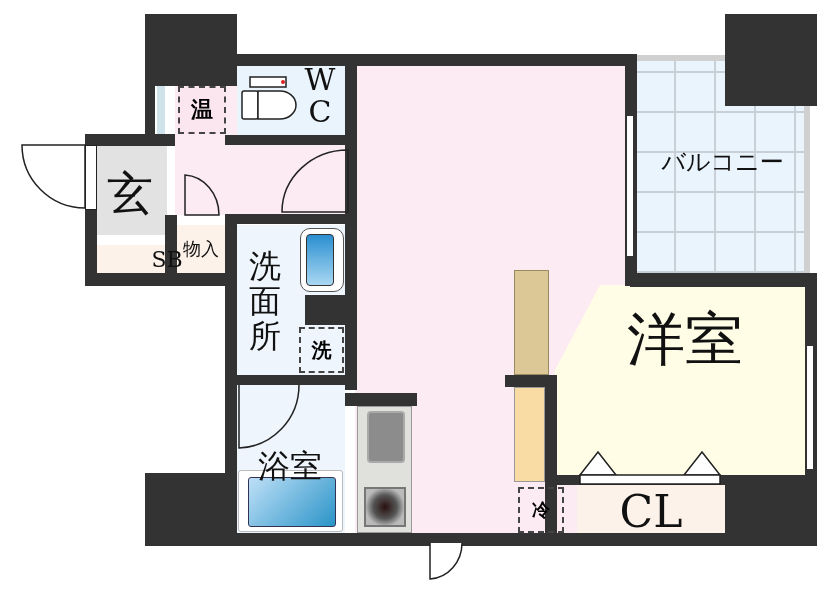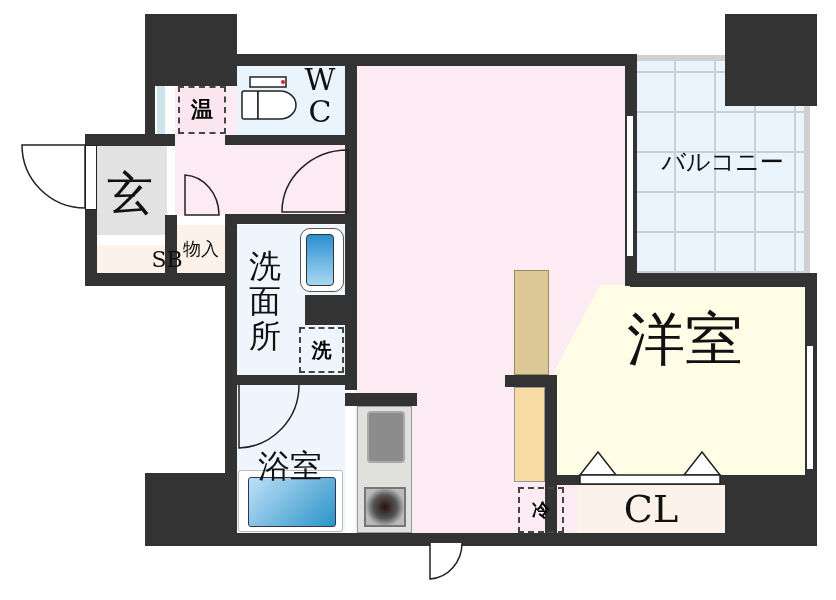--- a/index.html
+++ b/index.html
@@ -103,18 +103,18 @@
   <div class="label" style="left:640px;top:150px;width:165px;font-size:24px;">バルコニー</div>
   <div class="label" style="left:300px;top:65px;width:40px;font-size:30px;">W</div>
   <div class="label" style="left:300px;top:97px;width:40px;font-size:30px;">C</div>
   <div class="label" style="left:245px;top:250px;width:40px;font-size:32px;">洗</div>
   <div class="label" style="left:245px;top:285px;width:40px;font-size:32px;">面</div>
   <div class="label" style="left:245px;top:320px;width:40px;font-size:32px;">所</div>
   <div class="label" style="left:250px;top:410px;width:80px;font-size:32px;margin-top:40px;">浴室</div>
   <div class="label" style="left:105px;top:170px;width:50px;font-size:46px;">玄</div>
   <div class="label" style="left:97px;top:249px;width:68px;font-size:22px;padding-left:36px;">SB</div>
   <div class="label" style="left:175px;top:240px;width:52px;font-size:18px;">物入</div>
-  <div class="label" style="left:577px;top:490px;width:148px;font-size:38px;">CL</div>
+  <div class="label" style="left:577px;top:490px;width:148px;font-size:44px;">CL</div>
 
   <div class="abs dashed" style="left:178px;top:86px;width:48px;height:48px;font-size:22px;background:#fbe5ee;">温</div>
   <div class="abs dashed" style="left:299px;top:327px;width:45px;height:46px;font-size:20px;">洗</div>
   <div class="abs dashed" style="left:518px;top:487px;width:46px;height:46px;font-size:18px;">冷</div>
 </div>
 
 </body></html>

